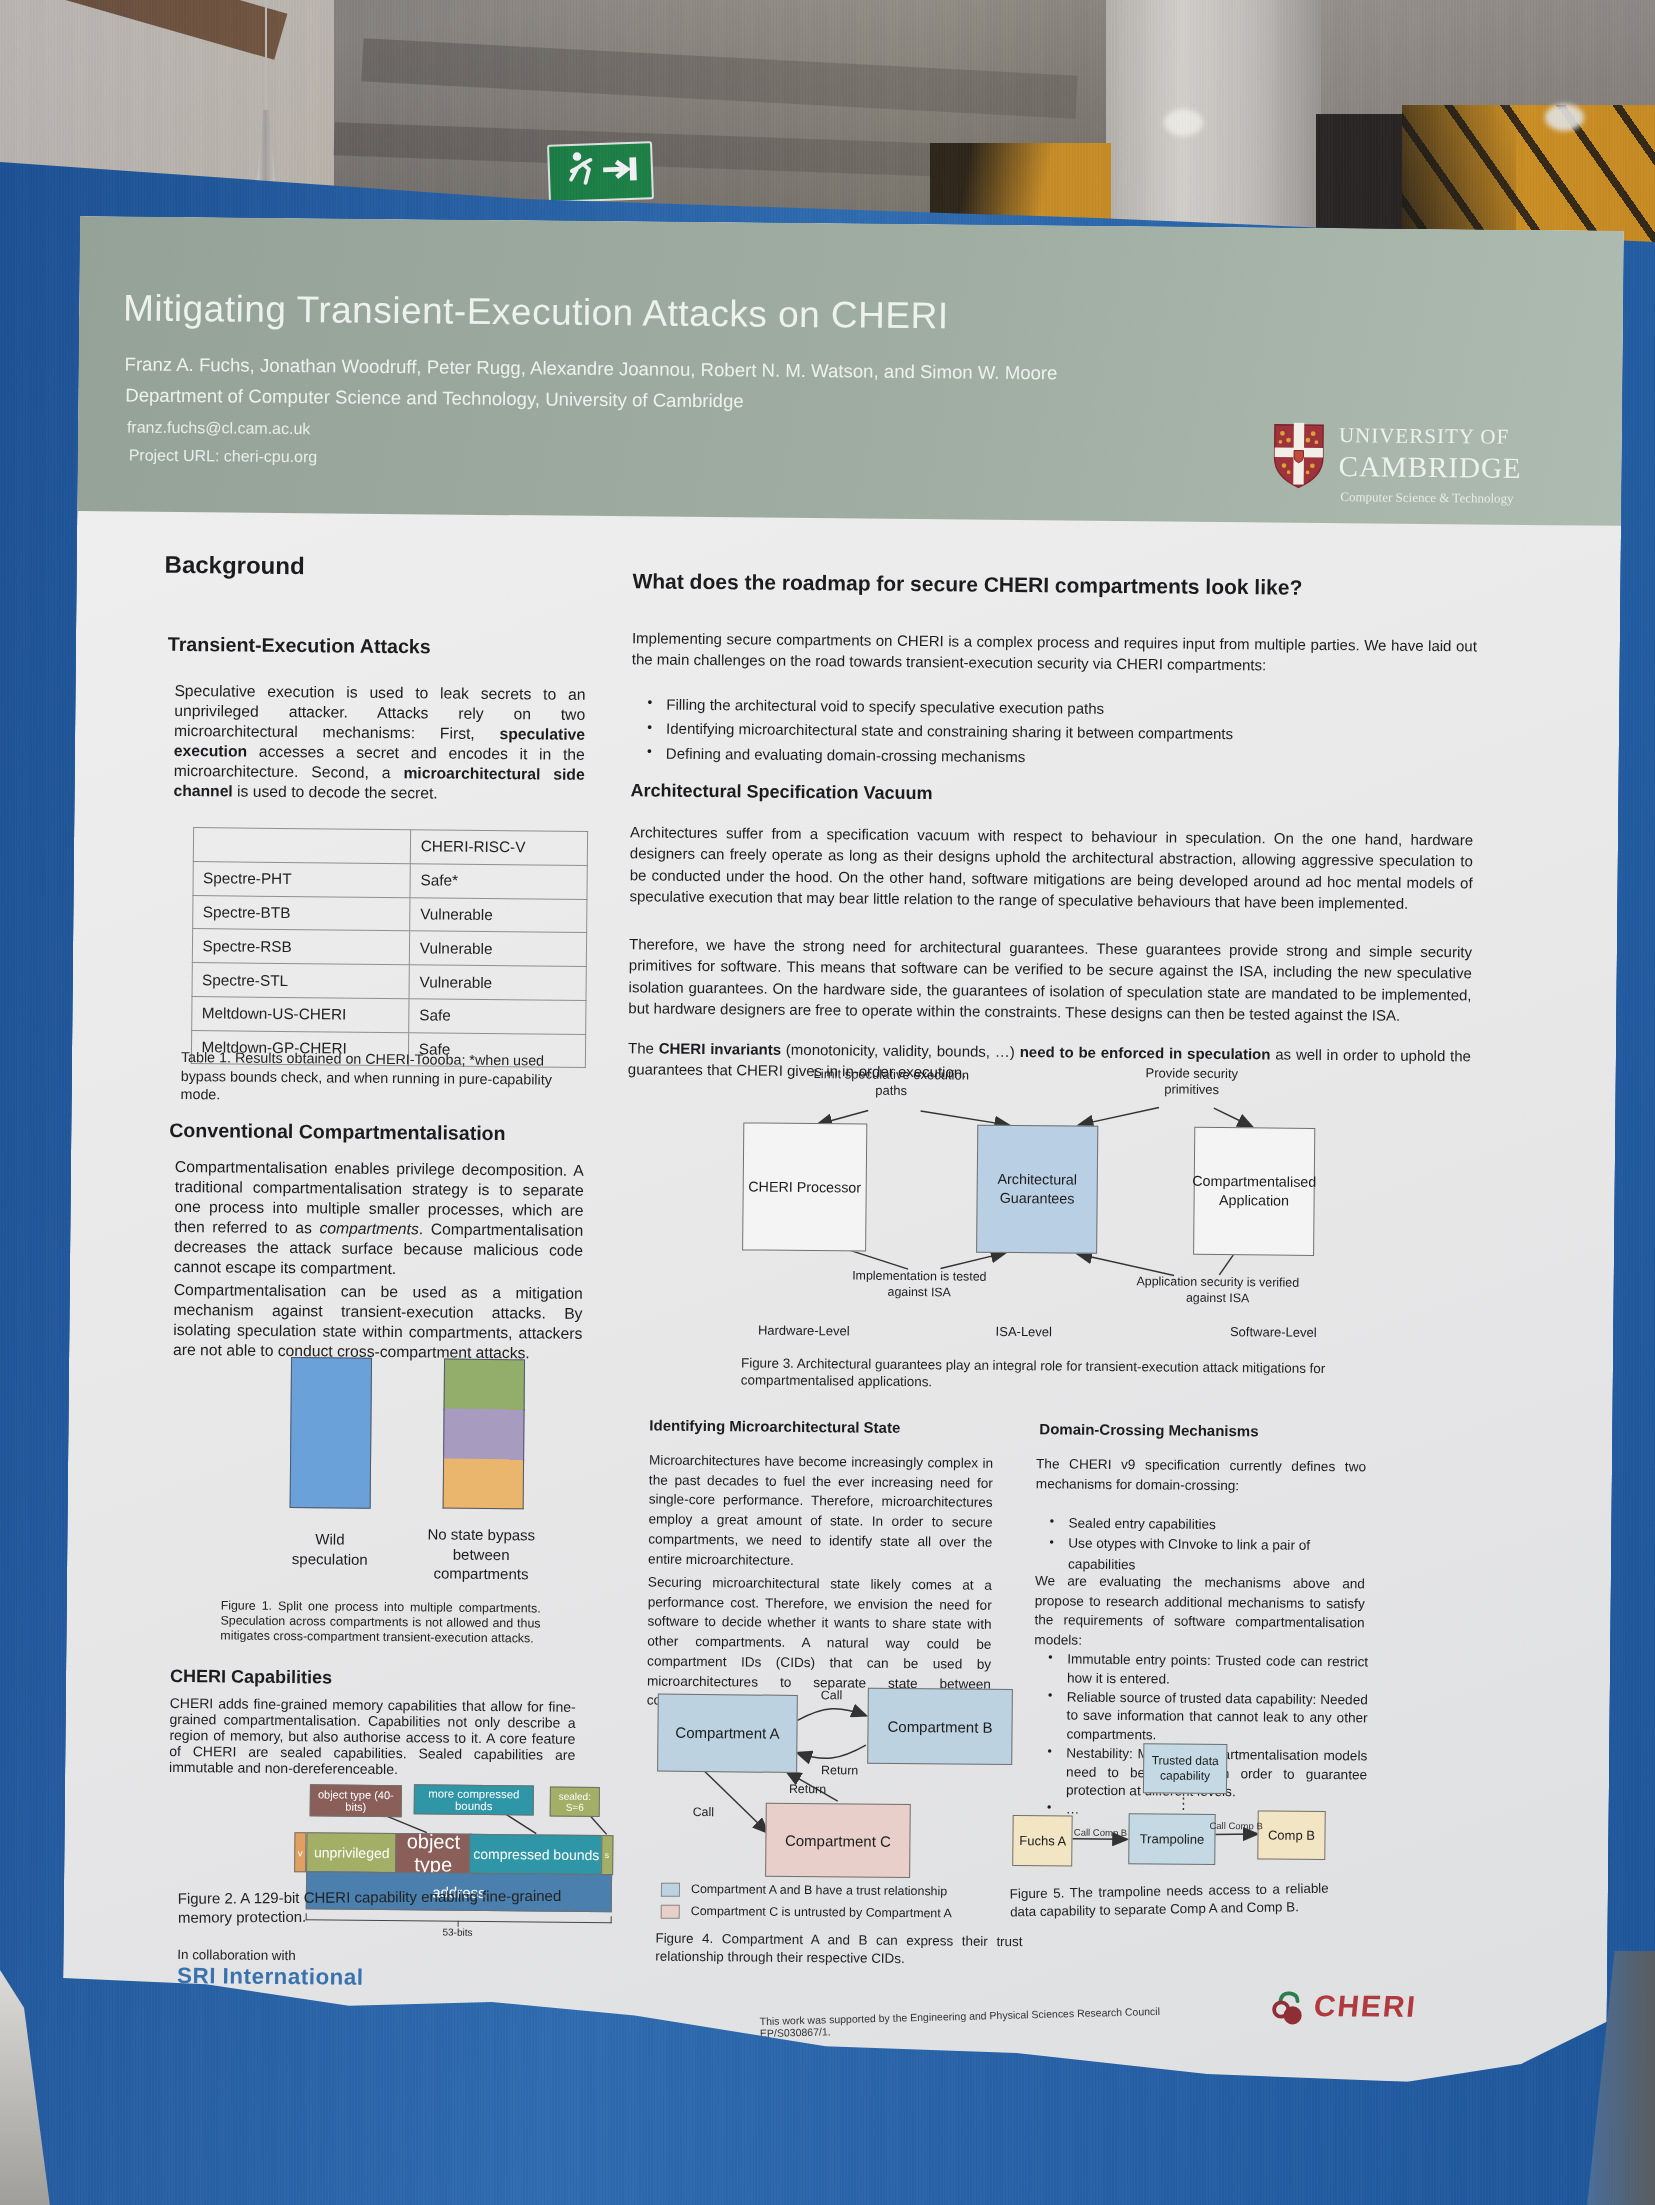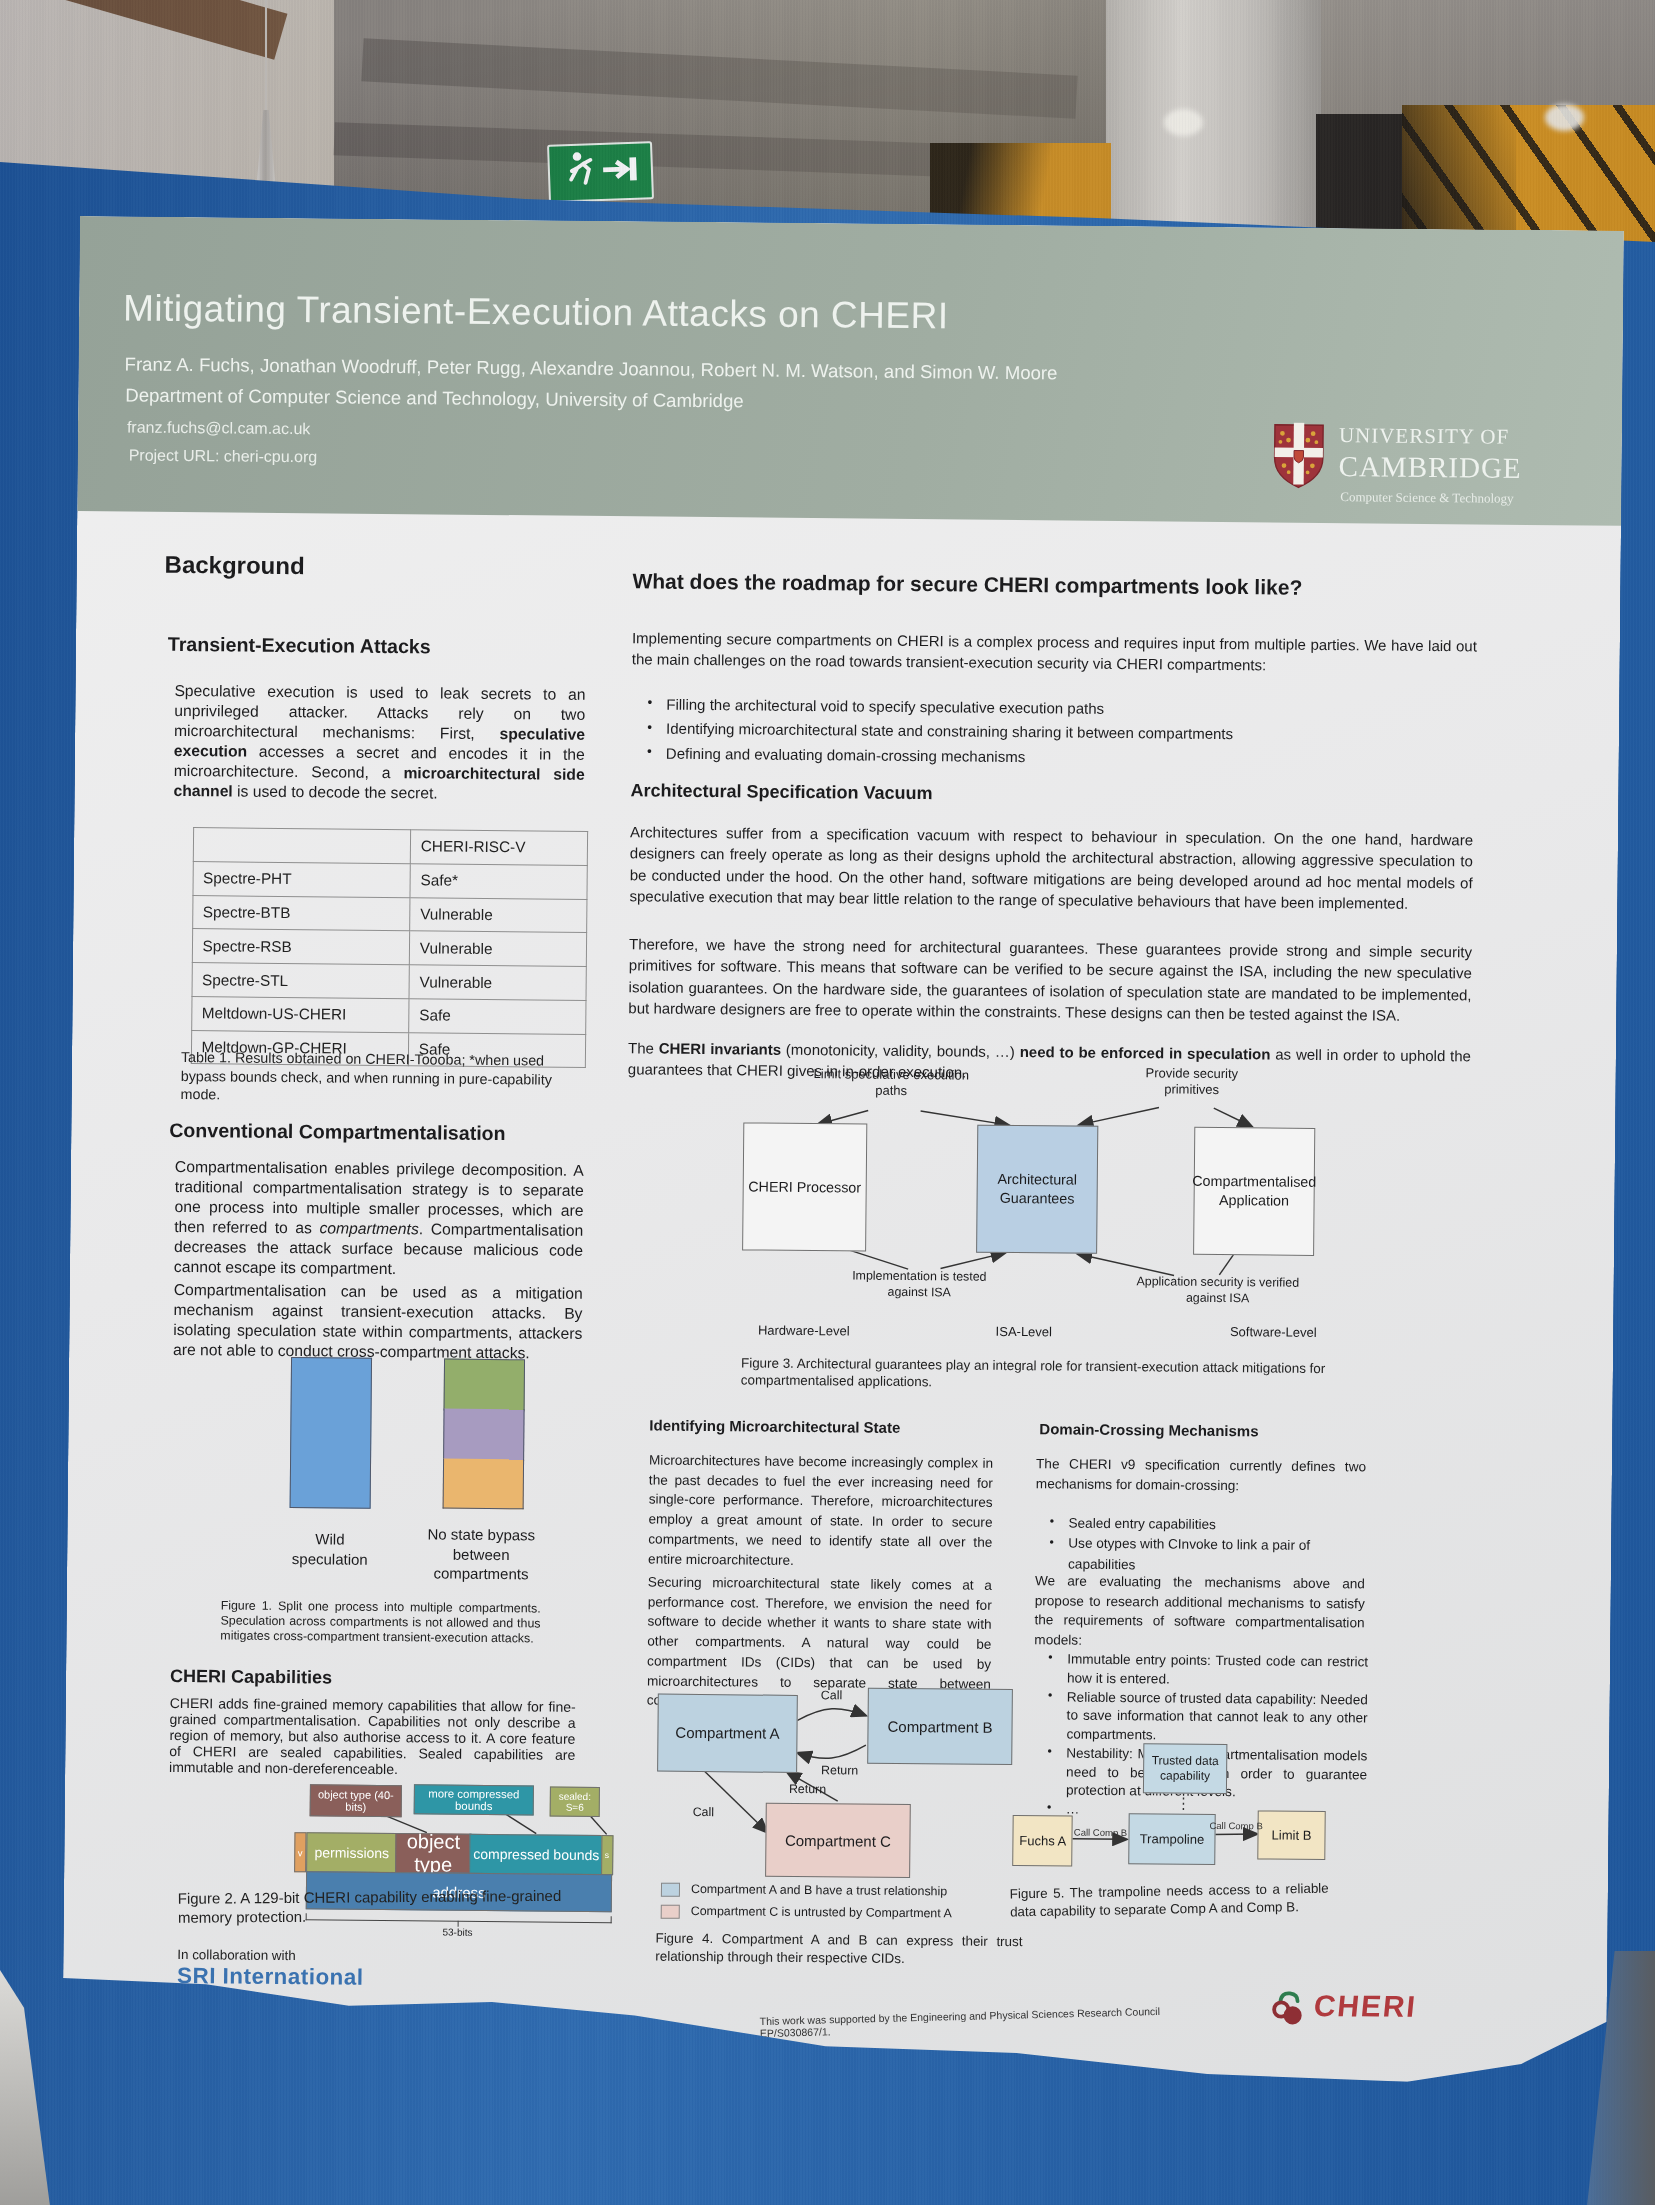--- a/index.html
+++ b/index.html
@@ -201,21 +201,21 @@
   <div class="abs" style="left:219px;top:1559px;width:339px;height:157px">
     <svg class="abs" style="left:0;top:0" width="339" height="157" viewBox="0 0 710 330">
       <line x1="205" y1="76" x2="300" y2="114" stroke="#333" stroke-width="3"></line>
       <line x1="460" y1="70" x2="530" y2="114" stroke="#333" stroke-width="3"></line>
       <line x1="640" y1="72" x2="678" y2="114" stroke="#333" stroke-width="3"></line>
     </svg>
     <div class="abs fbox c" style="left:26px;top:6.7px;width:90px;height:30px;background:#8a5f5a;color:#fff;font-size:11px;line-height:1.1">object type (40-bits)</div>
     <div class="abs fbox c" style="left:130px;top:5.7px;width:118px;height:28px;background:#2e96a6;color:#fff;font-size:11.4px">more compressed bounds</div>
     <div class="abs fbox c" style="left:266px;top:6.7px;width:48px;height:28px;background:#a3ae66;color:#fff;font-size:10px;line-height:1.1">sealed: S=6</div>
     <div class="abs fbox" style="left:10.5px;top:55px;width:10.5px;height:38px;background:#e0a060;color:#fff;font-size:9.5px">v</div>
-    <div class="abs fbox" style="left:23px;top:55px;width:89px;height:38px;background:#a3ae66;color:#fff;font-size:14px">permissions</div>
+    <div class="abs fbox" style="left:23px;top:55px;width:89px;height:38px;background:#a3ae66;color:#fff;font-size:14px">unprivileged</div>
     <div class="abs fbox" style="left:112px;top:55px;width:74px;height:38px;background:#8a5f5a;color:#fff;font-size:20px">object type</div>
     <div class="abs fbox" style="left:186px;top:55px;width:132px;height:38px;background:#2e96a6;color:#fff;font-size:14px">compressed bounds</div>
     <div class="abs fbox" style="left:318px;top:55px;width:9.5px;height:38px;background:#a3ae66;color:#fff;font-size:8.6px">s</div>
     <div class="abs fbox" style="left:23px;top:94px;width:304px;height:36px;background:#4a7fae;color:#fff;font-size:15px">address</div>
     <div class="abs" style="left:23px;top:136px;width:304px;height:5.7px;border-left:1.4px solid #444;border-right:1.4px solid #444;border-bottom:1.4px solid #444"></div>
     <div class="abs" style="left:175px;top:142px;width:1.4px;height:5.7px;background:#444"></div>
     <div class="abs c" style="left:143px;top:148px;width:64px;font-size:10px">53-bits</div>
   </div>
   <div class="abs cap" style="left:114px;top:1669px;width:439px;font-size:15px;line-height:1.25;transform:rotate(-1deg)">Figure 2. A 129-bit CHERI capability enabling fine-grained memory protection.</div>
 
@@ -323,21 +323,21 @@
       </defs>
       <g stroke="#333" stroke-width="3" fill="none">
         <line x1="385" y1="142" x2="385" y2="184" stroke-dasharray="4 7"></line>
         <line x1="152" y1="242" x2="266" y2="242" marker-end="url(#ah5)"></line>
         <line x1="448" y1="230" x2="540" y2="228" marker-end="url(#ah5)"></line>
       </g>
     </svg>
     <div class="abs fbox c" style="left:143px;top:19px;width:82px;height:48px;background:#c4d9e4;font-size:12px;line-height:1.25">Trusted data capability</div>
     <div class="abs fbox" style="left:129px;top:89px;width:85px;height:49px;background:#c4d9e4;font-size:13px">Trampoline</div>
     <div class="abs fbox" style="left:13.4px;top:92px;width:58px;height:49px;background:#f2e5c4;font-size:13px">Fuchs A</div>
-    <div class="abs fbox" style="left:258px;top:85px;width:66px;height:47px;background:#f2e5c4;font-size:13px">Limit B</div>
+    <div class="abs fbox" style="left:258px;top:85px;width:66px;height:47px;background:#f2e5c4;font-size:13px">Comp B</div>
     <div class="abs c small-lbl" style="left:71px;top:103px;width:60px">Call Comp B</div>
     <div class="abs c small-lbl" style="left:209px;top:95px;width:55px">Call Comp B</div>
     <div class="abs cap jt" style="left:10.5px;top:158px;width:319px;font-size:13.4px;line-height:1.35;transform:rotate(-1.6deg)">Figure 5. The trampoline needs access to a reliable data capability to separate Comp A and Comp B.</div>
   </div>
 
   <div class="abs" style="left:697px;top:1785px;width:429px;font-size:10.5px;color:#333;transform:rotate(-2deg)">This work was supported by the Engineering and Physical Sciences Research Council EP/S030867/1.</div>
   <div class="abs" style="left:1207px;top:1756px;width:153px;height:52px">
     <svg class="abs" style="left:0;top:3.8px" width="40" height="41" viewBox="0 0 84 86">
       <path d="M22 30 q2 -20 20 -18 q16 2 16 16" stroke="#2e7d4f" stroke-width="8" fill="none" stroke-linecap="round"></path>
       <circle cx="24" cy="46" r="15" fill="none" stroke="#8e2f35" stroke-width="8"></circle>

